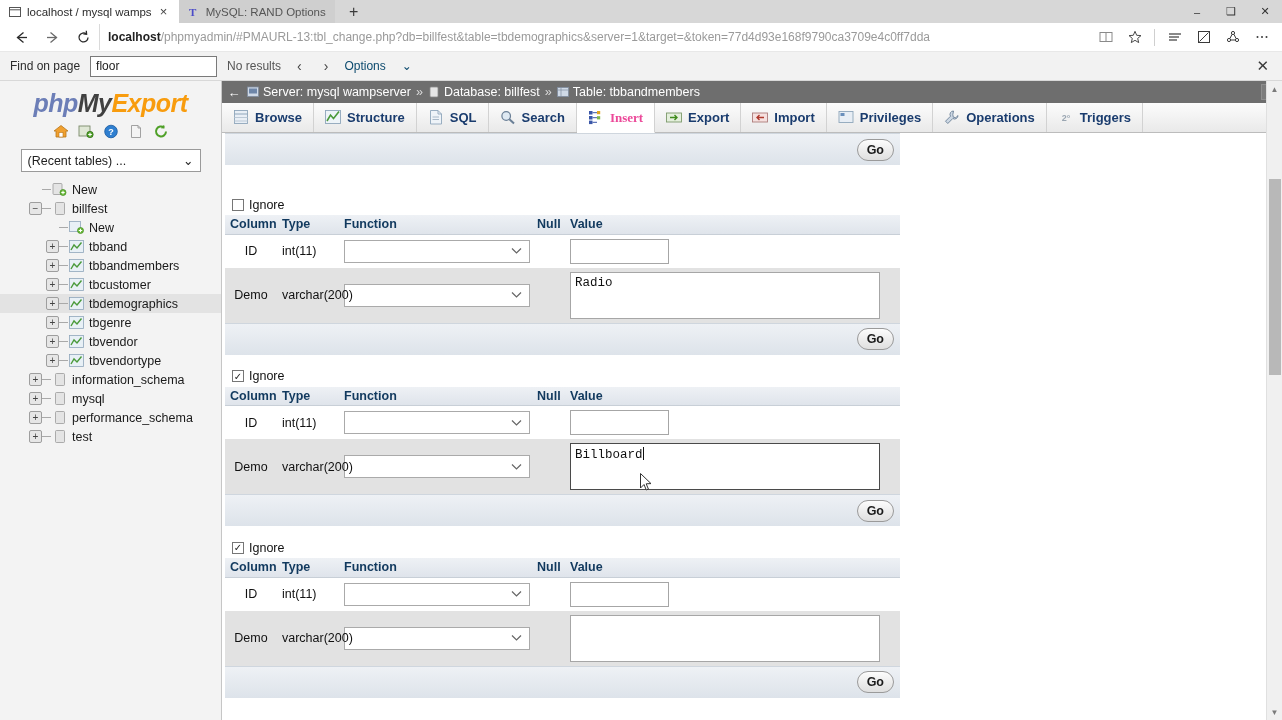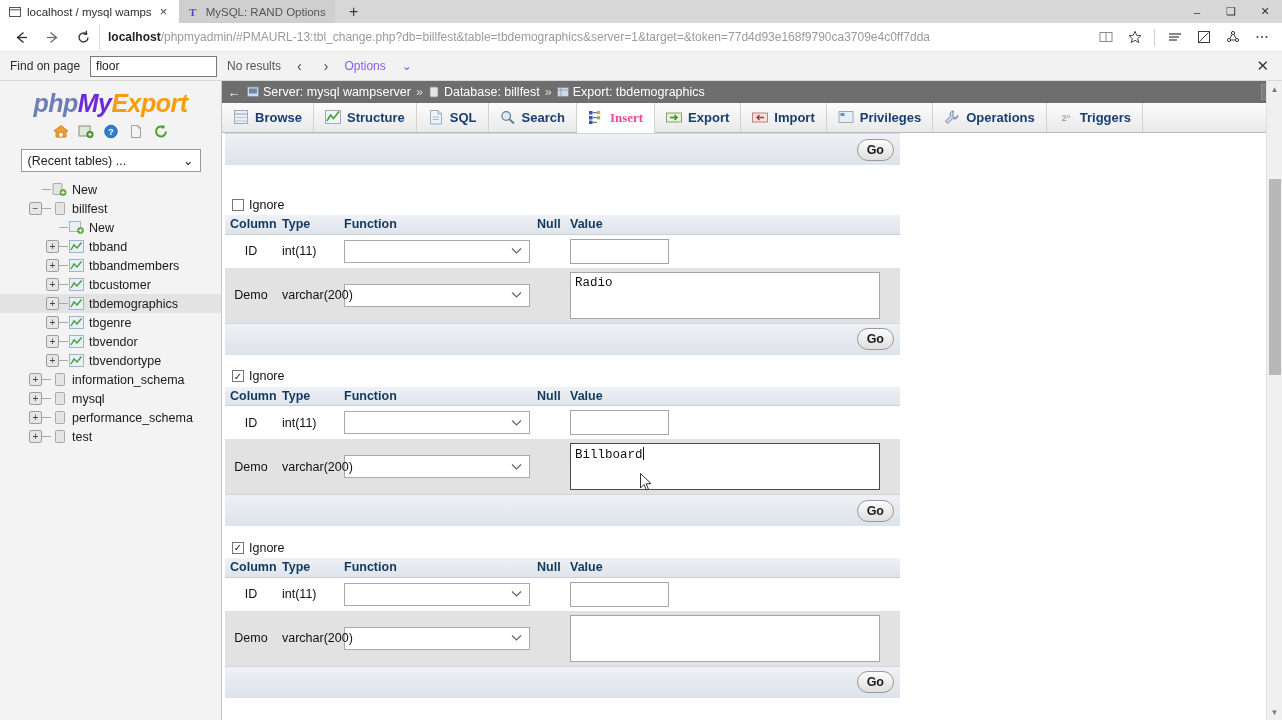--- a/index.html
+++ b/index.html
@@ -52,35 +52,35 @@
     height: 29px; background:#f2f2f2; border-bottom:1px solid #d8d8d8;
     display:flex; align-items:center; gap:10px; padding: 0 10px; flex:none;
   }
   .findbar .flabel { font-size: 12px; color:#2b2b2b; }
   .findbar input.findinput {
     width: 127px; height: 21px; border:1px solid #7a7a7a; background:#fff;
     font-size: 12px; padding: 0 5px; font-family:"Liberation Sans", sans-serif; color:#222;
   }
   .findbar .fresults { font-size: 12px; color:#555; }
   .findbar .farrow { font-size: 14px; color:#444; padding: 0 6px; }
-  .findbar .foptions { font-size: 12px; color:#8b5cf6; display:flex; align-items:center; gap:16px; }
+  .findbar .foptions { font-size: 12px; color:#0c4a6e; display:flex; align-items:center; gap:16px; }
   .findbar .fclose { margin-left: auto; font-size: 15px; color:#3a3a3a; padding-right:3px; }
 
   
   .page { flex: 1; display: flex; position: relative; overflow: hidden; background:#fff; }
 
   
   .sidebar {
     width: 222px; flex:none; background:#f3f3f3; border-right:1px solid #c6c6c6;
     position: relative; overflow: hidden;
   }
   .pma-logo { text-align:center; padding-top: 8px; font-size: 25px; font-weight: 800;
               font-style: italic; letter-spacing:-0.5px; }
   .pma-logo .php { color:#6c7eb7; }
-  .pma-logo .my { color:#6d28d9; }
+  .pma-logo .my { color:#404040; }
   .pma-logo .admin { color:#f89c0e; }
   .pma-icons { display:flex; justify-content:center; gap:8px; margin-top:5px; }
   .pma-icons .ic { width:17px; height:17px; display:flex; align-items:center; justify-content:center; font-size:12px;}
   .recent-select {
     margin: 9px auto 0; width: 180px; height: 23px; background:#fff;
     border:1px solid #9a9a9a; display:flex; align-items:center; justify-content:space-between;
     padding: 0 6px; font-size: 12.5px; color:#222;
   }
   .tree { margin-top: 8px; font-size: 12.5px; color:#1a1a1a; }
   .node { display:flex; align-items:center; height: 19px; padding-left: 12px; white-space:nowrap; }
@@ -531,21 +531,21 @@
         </span>
         <span class="bc-sep">»</span>
         <span class="bc-item">
           <span class="bc-ico">
             <svg width="12" height="12" viewBox="0 0 12 12">
                 <rect x="0.5" y="1.5" width="11" height="9" fill="#cfd9e6" stroke="#7f8c9e" stroke-width="0.8"></rect>
                 <line x1="0.5" y1="4" x2="11.5" y2="4" stroke="#7f8c9e" stroke-width="0.7"></line>
                 <line x1="4" y1="1.5" x2="4" y2="10.5" stroke="#7f8c9e" stroke-width="0.7"></line>
               </svg>
           </span>
-          <span>Export: tbdemographics</span>
+          <span>Table: tbbandmembers</span>
         </span>
         <span class="bc-collapse">⌃</span>
       </div>
 
       <div class="tabs" id="maintabs">
           <div class="ptab">
             <span class="ticon">
               <svg width="16" height="15" viewBox="0 0 16 15">
                 <rect x="1.5" y="0.5" width="13" height="13" fill="#e9eff6" stroke="#8fa6bb" stroke-width="0.9"></rect>
                 <line x1="1.5" y1="4" x2="14.5" y2="4" stroke="#8fa6bb"></line>

